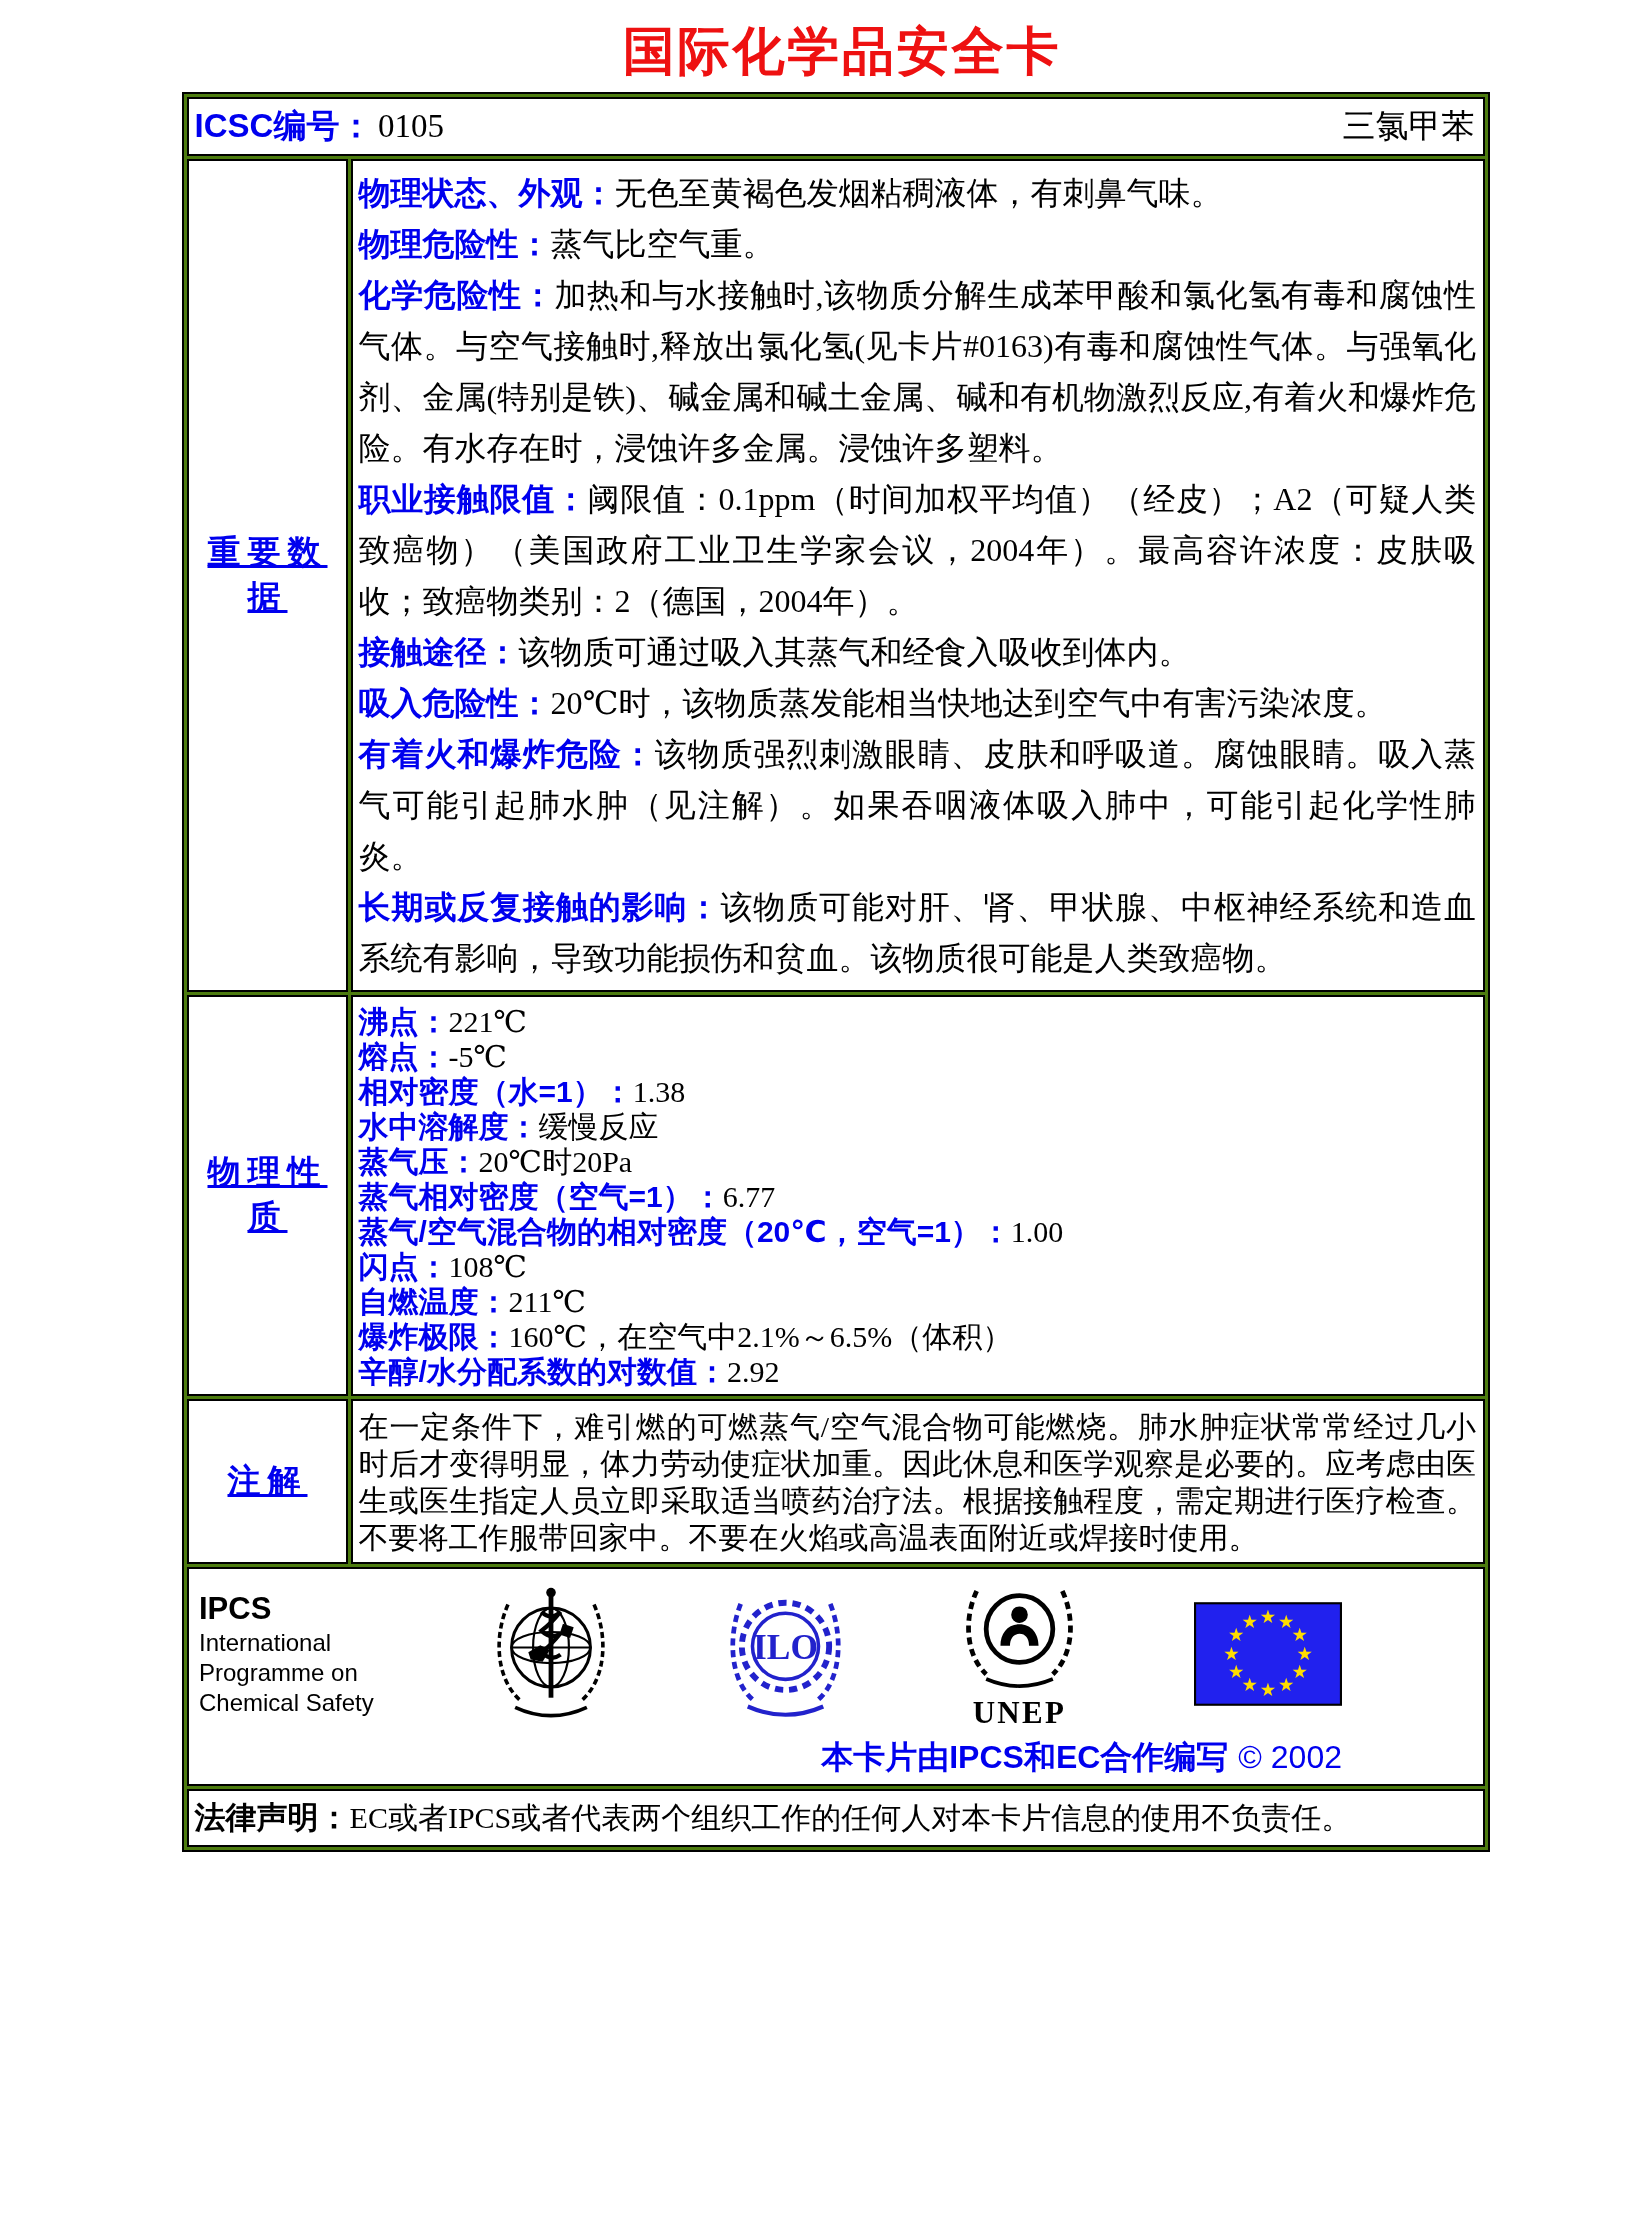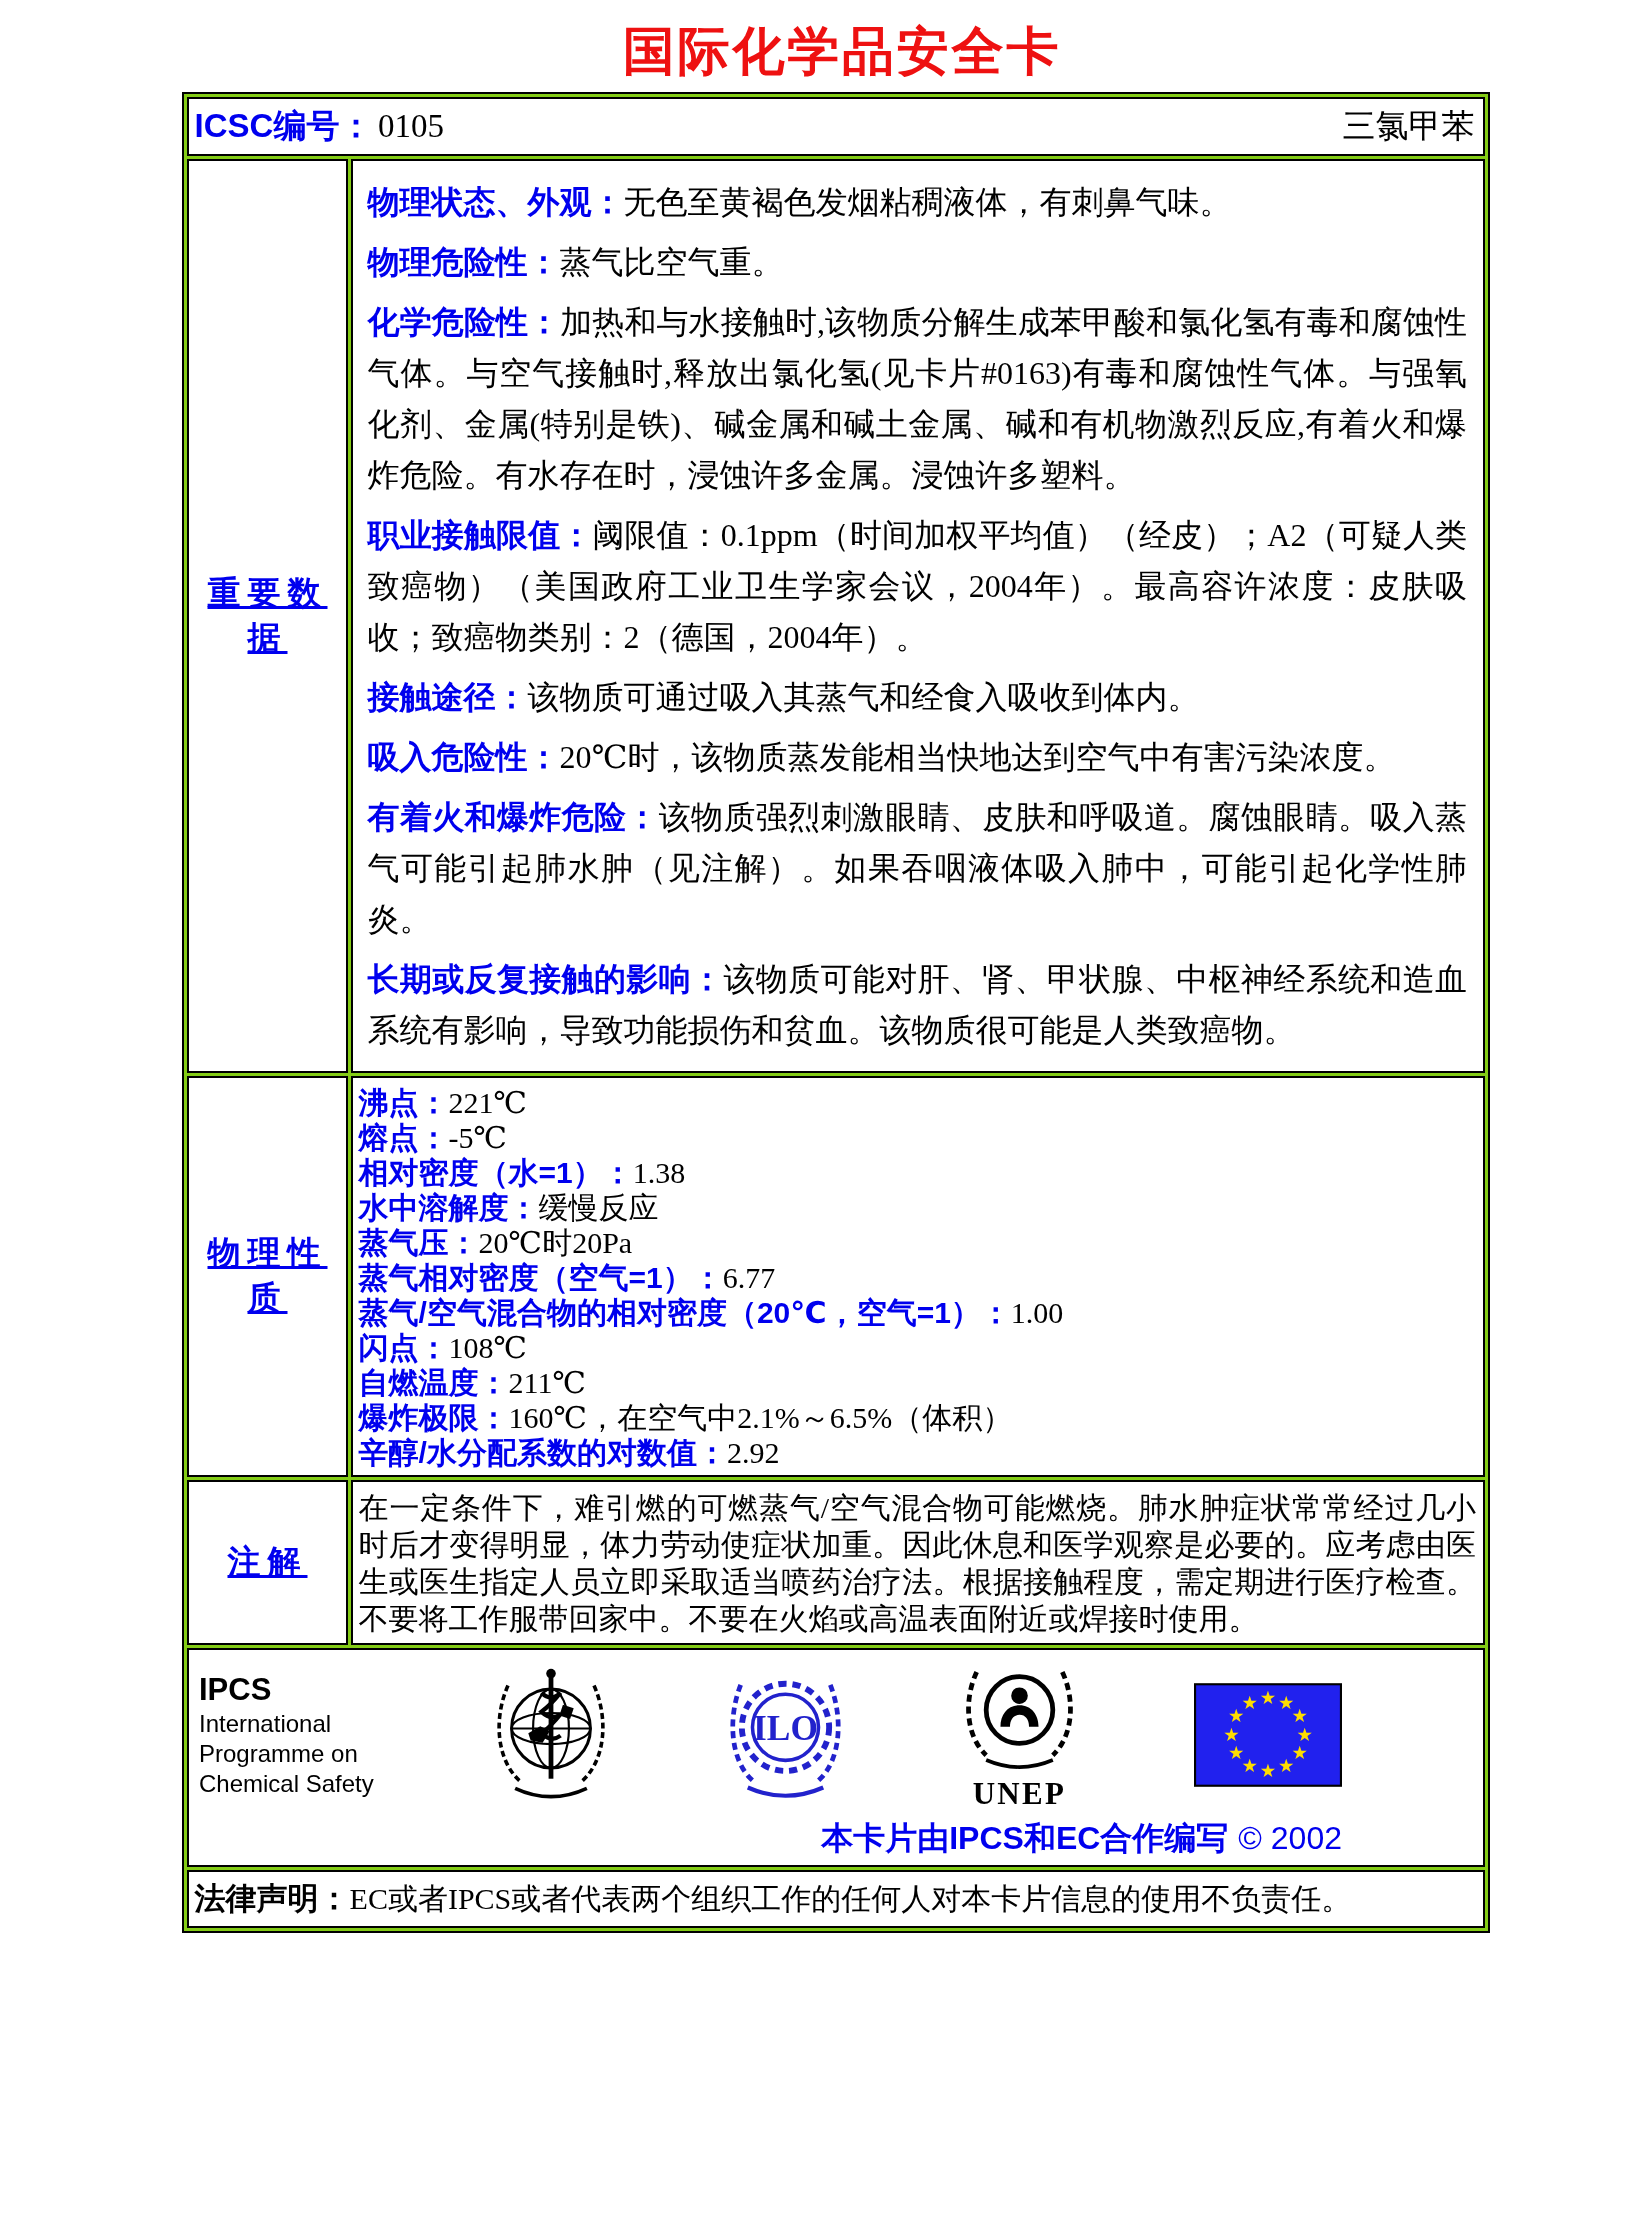--- a/index.html
+++ b/index.html
@@ -20,40 +20,40 @@
   .title{
     position:absolute;top:17px;left:188px;width:1308px;
     text-align:center;font-size:52px;font-weight:bold;
     color:var(--title-red);
     font-family:"DejaVu Serif","Liberation Serif",serif;
     letter-spacing:2.8px;
   }
   table.card{
     position:absolute;top:92px;left:182px;width:1308px;
     border:2.8px solid #000;border-collapse:separate;border-spacing:3.5px;
-    table-layout:fixed;background:#84cc16;
+    table-layout:fixed;background:#4d7c0f;
   }
   col.c1{width:161px;}
   td{border:2.1px solid #000;vertical-align:top;padding:1.4px 5.6px;background:#fff;}
   td.hdr{height:59px;vertical-align:middle;}
   .hdr-flex{display:flex;justify-content:space-between;align-items:center;font-size:33px;}
   .hdr-left .lbl{margin-right:5.6px;}
   .hdr-right{padding-right:2.8px;}
   .lbl{
     color:var(--label-blue);font-weight:bold;
     font-family:"Liberation Sans","DejaVu Sans",sans-serif;
   }
   td.rowlabel{
     text-align:center;vertical-align:middle;
     color:var(--label-blue);font-weight:bold;font-size:33px;
     font-family:"Liberation Sans","DejaVu Sans",sans-serif;
     letter-spacing:7px;padding:0;text-decoration:underline;
   }
   td.content{padding:7px 7px 5.6px 5.6px;}
-  .sec-imp p{margin:9px;font-size:32px;line-height:51px;text-align:justify;}
+  .sec-imp p{margin:0;font-size:32px;line-height:51px;text-align:justify;}
   .sec-imp .lbl{font-size:32px;}
   .sec-phys p{margin:0;font-size:30px;line-height:35px;}
   .sec-phys .lbl{font-size:30px;}
   td.env{height:44px;}
   .sec-notes p{margin:0;font-size:30px;line-height:37px;text-align:justify;}
   td.addl{height:41px;vertical-align:middle;}
   .addl p{margin:0;font-size:32px;}
   td.logos-cell{height:191px;vertical-align:middle;padding:10px 141px 4.2px 10px;}
   .logos-flex{display:flex;justify-content:space-between;align-items:center;}
   .ipcs-block{font-family:"Liberation Sans","DejaVu Sans",sans-serif;width:177px;}

